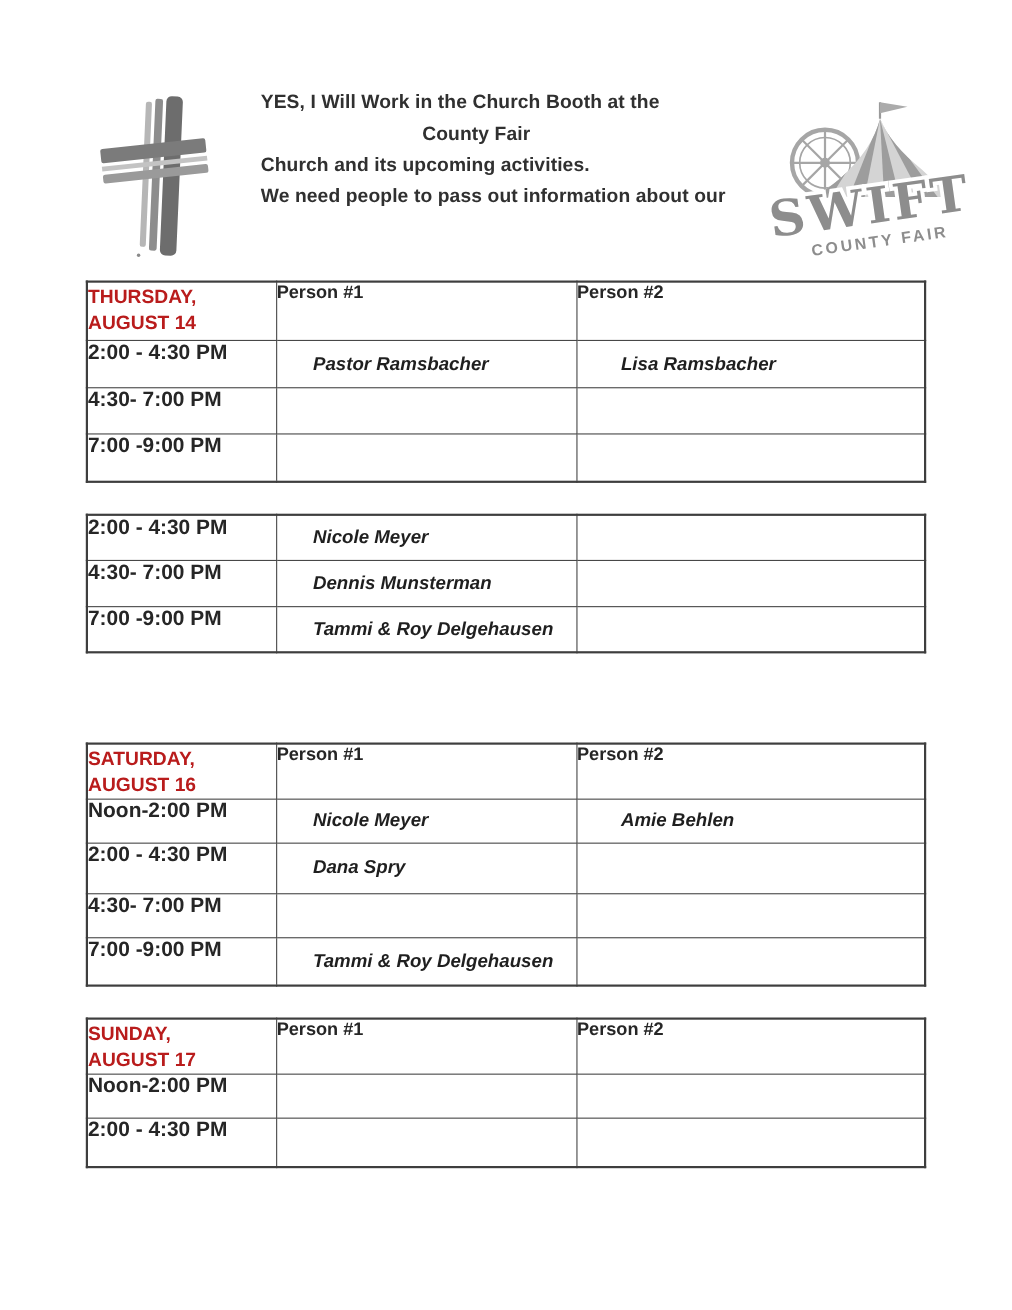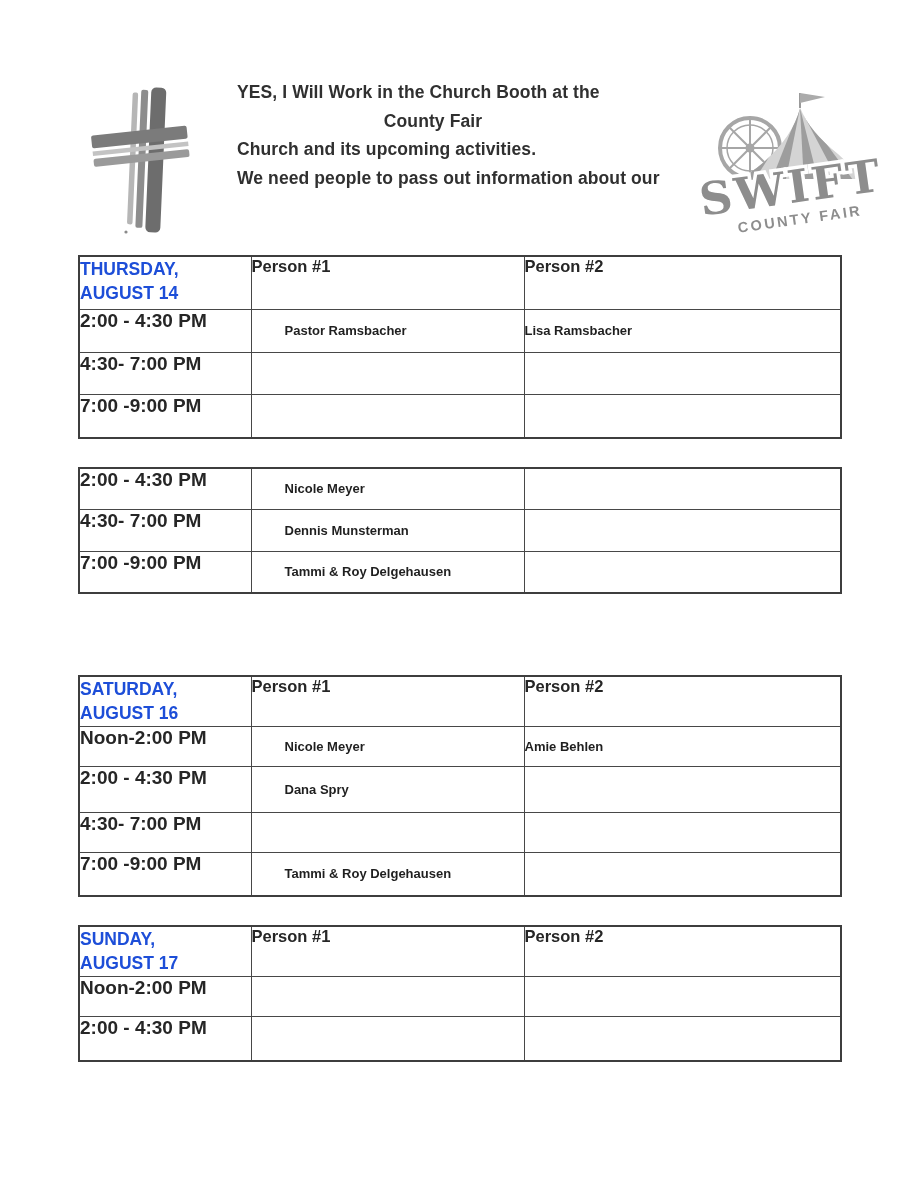--- a/index.html
+++ b/index.html
@@ -50,48 +50,49 @@
   .t3 { top: 675px; border-radius: 32px; }
   .t4 { top: 925px; }
 
   .day-cell {
     vertical-align: top;
     text-align: left;
     padding: 4px 4px 0 8px;
     font-size: 17.5px;
     font-weight: 700;
     line-height: 24px;
-    color: #1d4ed8;
+    color: #b91c1c;
   }
   .person-header {
     vertical-align: top;
     text-align: left;
     padding: 5px 4px 0 12px;
     font-size: 16.5px;
     font-weight: 700;
     color: #262626;
     margin-top: 46px;
   }
   .time-cell {
     vertical-align: top;
     padding: 5px 4px 0 8px;
     font-size: 19px;
     font-weight: 700;
     white-space: nowrap;
     color: #262626;
   }
   .name-cell {
     vertical-align: middle;
-    font-size: 13px;
+    font-size: 17px;
     font-weight: 700;
     color: #1f1f1f;
     padding-top: 7px;
+    font-style: italic;
   }
   .name-cell.p1 { padding-left: 33px; }
-  .name-cell.p2 { }
+  .name-cell.p2 { padding-left: 40px; }
 </style>
 </head>
 <body>
 
 <div class="page">
 
   <svg class="cross-logo" width="135" height="160" viewBox="0 0 135 160">
     <g transform="rotate(2.5 63 75)">
       <rect x="48" y="13" width="5.5" height="132" rx="2" fill="#b6b6b6"></rect>
       <rect x="56.5" y="10" width="7" height="138" rx="2" fill="#8d8d8d"></rect>

